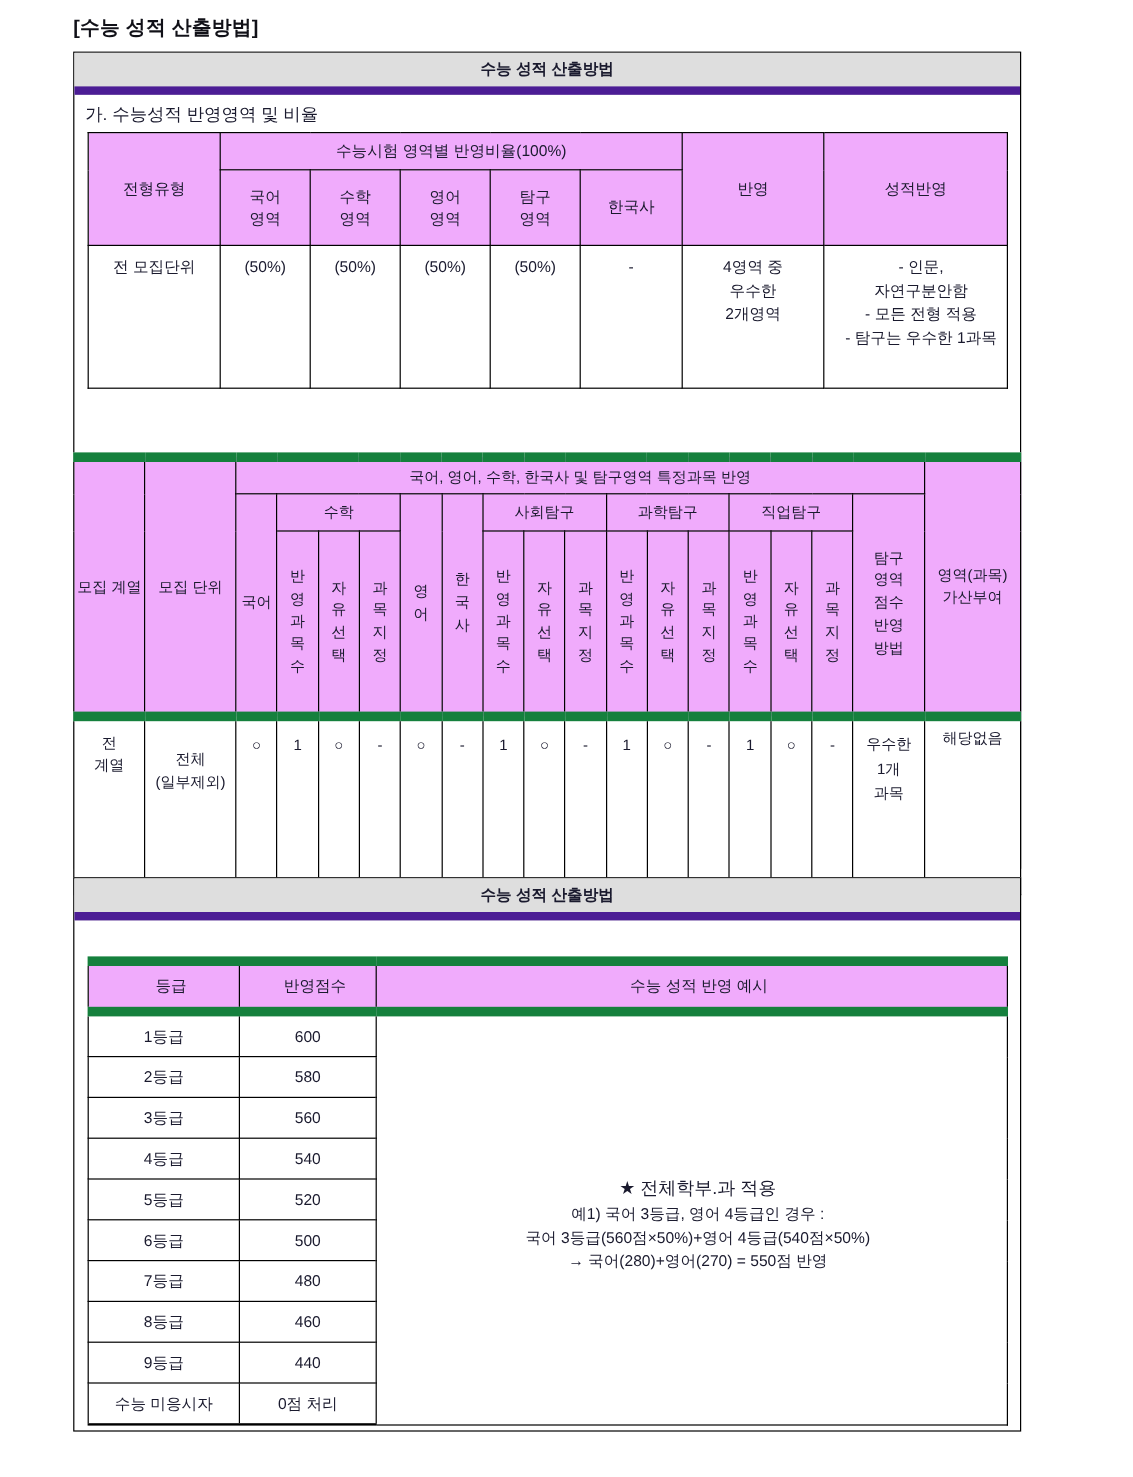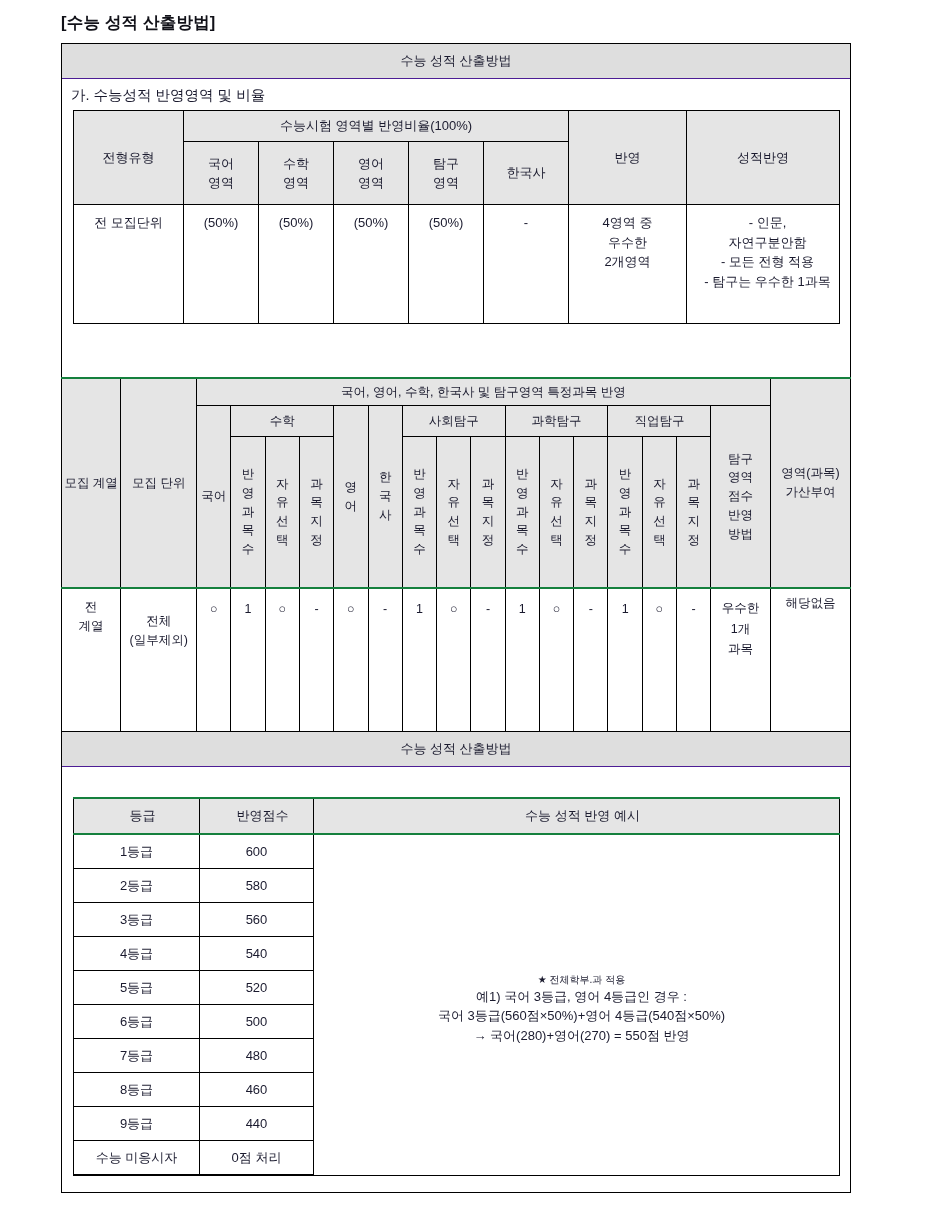--- a/index.html
+++ b/index.html
@@ -40,27 +40,28 @@
     border: 1px solid #000;
     box-sizing: border-box;
     background: #fff;
   }
   #block-a { left: 61px; top: 43px;  width: 790px; height: 681px; }
   #block-b { left: 61px; top: 731px; width: 790px; height: 462px; }
 
   .band {
     height: 35px;
     background: #dedede;
-    border-bottom: 1px solid #4c1d95;
+    border-bottom: 7px solid #4c1d95;
     display: flex;
     align-items: center;
     justify-content: center;
     font-size: 13px;
     color: #1a1a2e;
     box-sizing: border-box;
+    font-weight: bold;
   }
 
   .sec-label {
     font-size: 14.5px;
     padding: 7px 0 6px 9px;
     color: #1a1a2e;
     white-space: nowrap;
   }
 
   
@@ -73,22 +74,22 @@
   .gt td, .gt th {
     border: 1px solid #000;
     font-weight: normal;
     font-size: 13px;
     color: #1a1a2e;
     text-align: center;
     vertical-align: middle;
     padding: 0;
     line-height: 1.5;
   }
-  .gt .hd { background: #e5e5e5; }
-  .gt .top2 { border-top: 2px solid #15803d; }
+  .gt .hd { background: #f0abfc; }
+  .gt .top2 { border-top: 8px solid #15803d; }
   .gt .bot2 { border-bottom: 2px solid #000; }
 
   
   #tbl1 { left: 73px; top: 110px; width: 766px; }
   #tbl1 td { height: 30px; }
   #tbl1 .body-row td { vertical-align: top; padding-top: 8px; }
   #tbl1 .body-row td.tall { height: 110px; }
   .mlines {
     text-align: left;
     padding-left: 9px !important;
@@ -114,21 +115,21 @@
   #tbl3 td { height: 33px; font-size: 13px; }
   #tbl3 .hd { height: 34px; padding-left: 12px; }
   .example-cell {
     text-align: left;
     vertical-align: top;
     padding: 7px 0 0 10px !important;
     line-height: 2.03;
     font-size: 12px;
   }
   .example-cell div { white-space: nowrap; }
-  .ex-star { font-size: 10px; }
+  .ex-star { font-size: 15px; }
 </style>
 </head>
 <body>
 
 <div class="page">
 
   <div class="doc-title">[수능 성적 산출방법]</div>
 
   <div class="block" id="block-a">
     <div class="band">수능 성적 산출방법</div>

